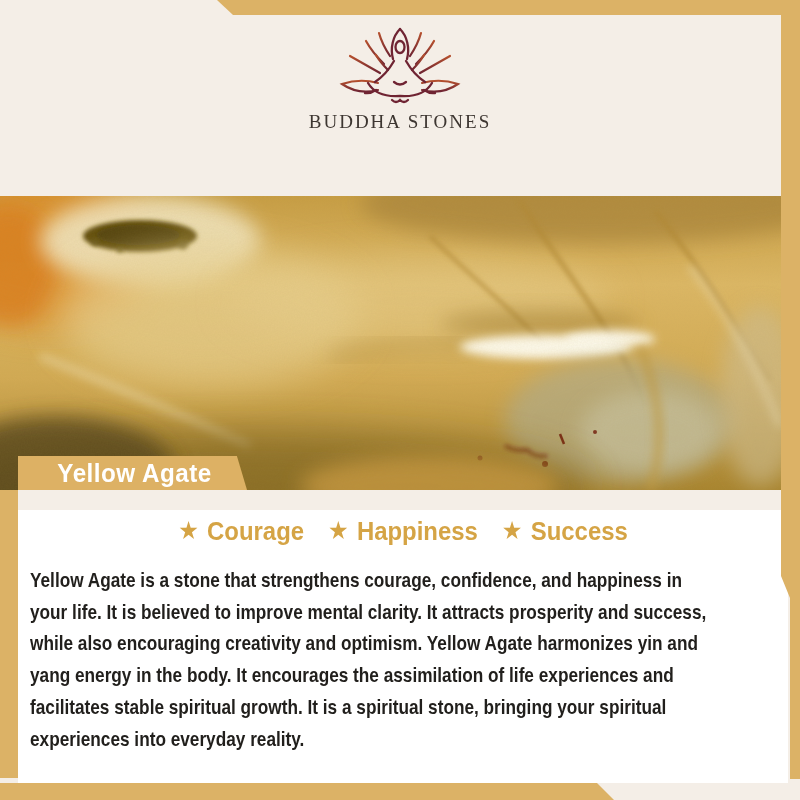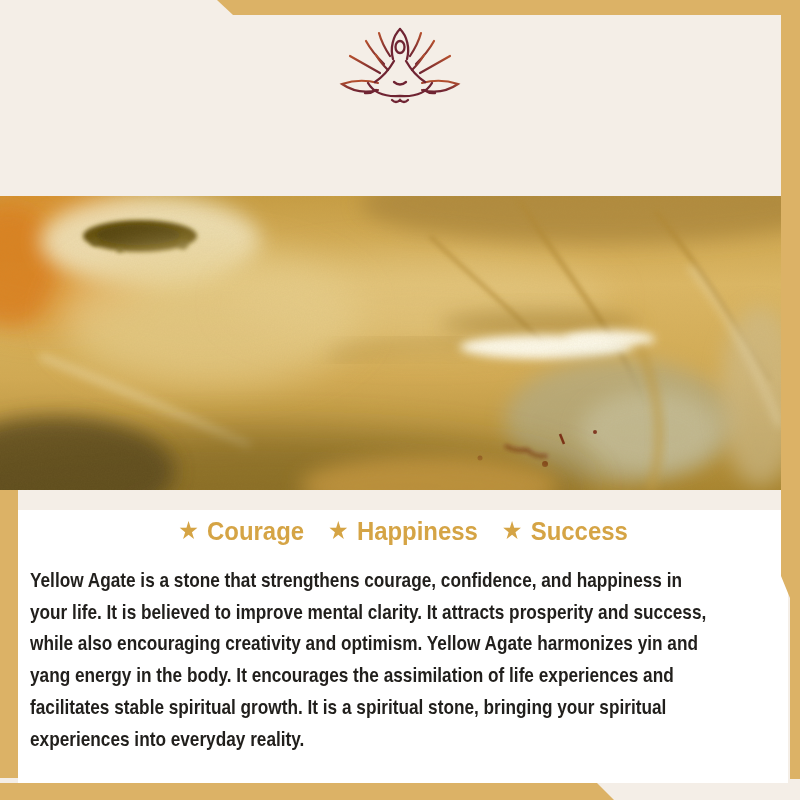--- a/index.html
+++ b/index.html
@@ -162,22 +162,26 @@
           <path d="M76,35 C80,42 86,50 95,56"></path>
           <path d="M64,56 q6,5 12,0"></path>
           <path d="M38,57 C44,67 56,71 70,70 C84,71 96,67 102,57"></path>
           <path d="M46,64 q-6,4 -11,3"></path>
           <path d="M94,64 q6,4 11,3"></path>
           <path d="M62,74 q4,4 8,0 q4,4 8,0"></path>
         </g>
       </g>
     </svg>
   </div>
-
-
+  <div class="brand-name">BUDDHA STONES</div>
+
+
+  <div class="ribbon">
+    <span class="ribbon-label">Yellow Agate</span>
+  </div>
 
   <div class="panel">
     <div class="features-row">
       <span class="feature">
         <span class="star">★</span>
         <span class="feature-label">Courage</span>
       </span>
       <span class="feature">
         <span class="star">★</span>
         <span class="feature-label">Happiness</span>

